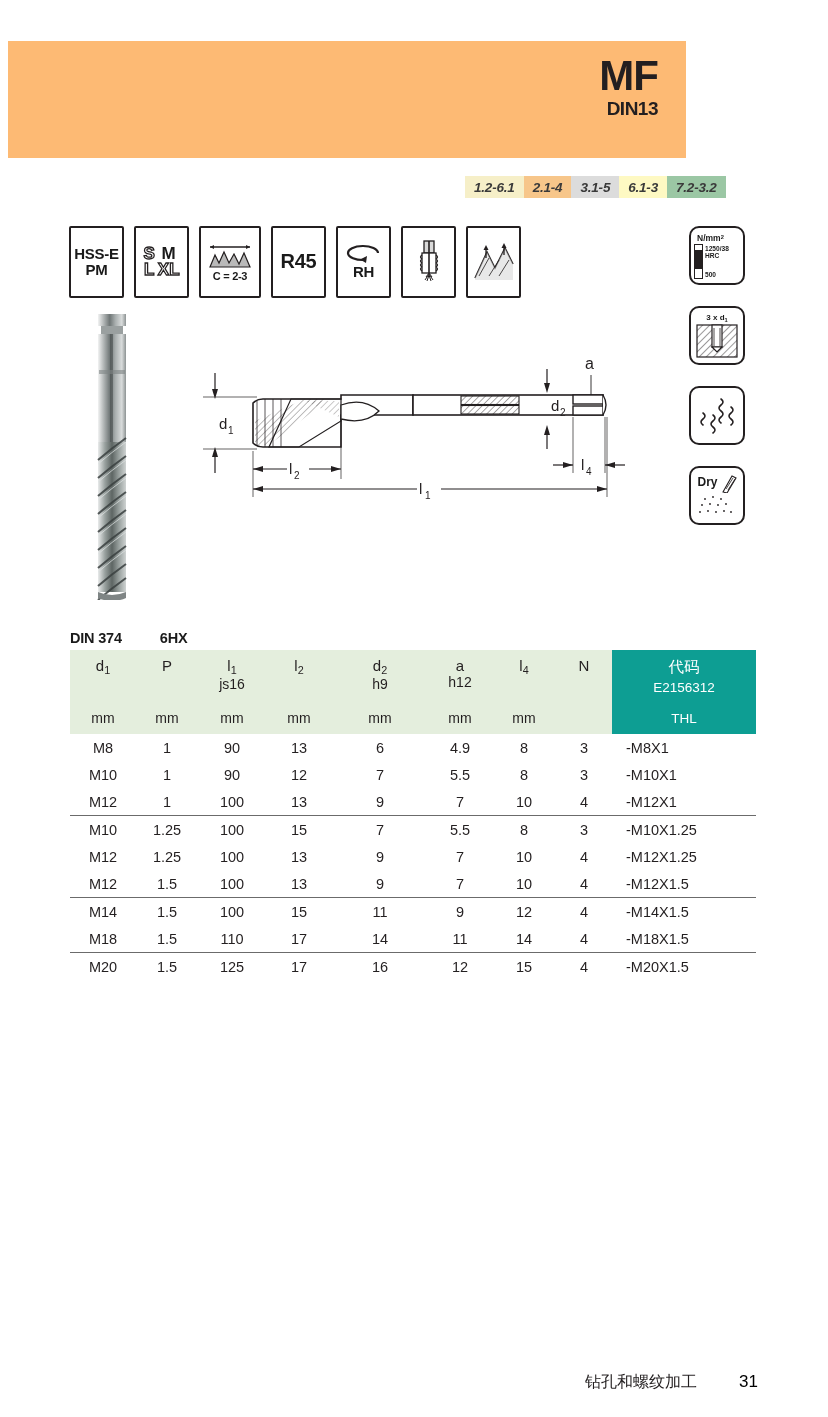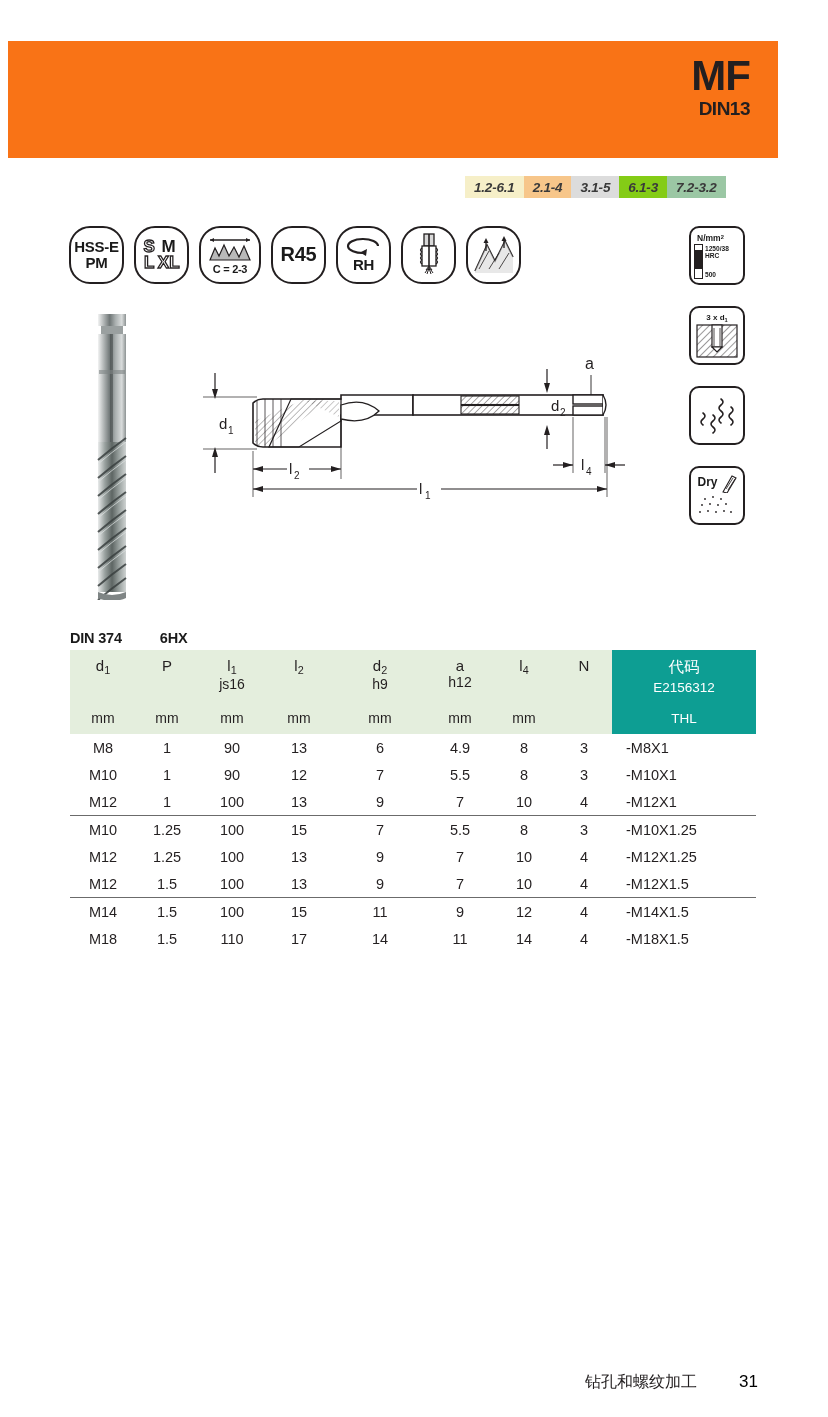--- a/index.html
+++ b/index.html
@@ -14,23 +14,23 @@
     font-family: "Liberation Sans", sans-serif;
     color: #1a1a1a;
     overflow: hidden;
   }
 
   
   .header-band {
     position: absolute;
     left: 8px;
     top: 41px;
-    width: 770px;
+    width: 678px;
     height: 117px;
-    background: #f97316;
+    background: #fdba74;
   }
   .header-code {
     position: absolute;
     right: 28px;
     top: 14px;
     text-align: right;
     line-height: 1;
   }
   .header-code .mf {
     font-size: 42px;
@@ -69,23 +69,23 @@
   
   .icon-row {
     position: absolute;
     left: 69px;
     top: 226px;
     display: flex;
     gap: 10px;
   }
   .icon-box {
     width: 55px;
-    height: 58px;
+    height: 72px;
     border: 2px solid #231f20;
-    border-radius: 21px;
+    border-radius: 2px;
     background: #fff;
     position: relative;
     display: flex;
     align-items: center;
     justify-content: center;
     box-sizing: border-box;
   }
   .icon-box.wide { width: 62px; }
   .ib-text {
     font-size: 15px;
@@ -229,21 +229,21 @@
   <div class="header-code">
     <div class="mf">MF</div>
     <div class="din">DIN13</div>
   </div>
 </div>
 
 <div class="tabs" id="tabs">
     <div class="tab" style="background: rgb(246, 239, 200);">1.2-6.1</div>
     <div class="tab" style="background: rgb(247, 198, 138);">2.1-4</div>
     <div class="tab" style="background: rgb(220, 220, 220);">3.1-5</div>
-    <div class="tab" style="background: #84cc16;">6.1-3</div>
+    <div class="tab" style="background: #fef9c3;">6.1-3</div>
     <div class="tab" style="background: rgb(155, 199, 164);">7.2-3.2</div>
   </div>
 
 <div class="icon-row">
 
   <div class="icon-box">
     <div class="ib-text">
       <div>HSS-E</div>
       <div>PM</div>
     </div>
@@ -664,19 +664,30 @@
         <td>M18</td>
         <td>1.5</td>
         <td>110</td>
         <td>17</td>
         <td>14</td>
         <td>11</td>
         <td>14</td>
         <td>4</td>
         <td class="code">-M18X1.5</td>
       </tr>
+      <tr class="grp-start">
+        <td>M20</td>
+        <td>1.5</td>
+        <td>125</td>
+        <td>17</td>
+        <td>16</td>
+        <td>12</td>
+        <td>15</td>
+        <td>4</td>
+        <td class="code">-M20X1.5</td>
+      </tr>
     </tbody>
 </table>
 
 <div class="footer">
   <span class="fcat">钻孔和螺纹加工</span>
   <span class="fpage">31</span>
 </div>
 
 </body></html>

